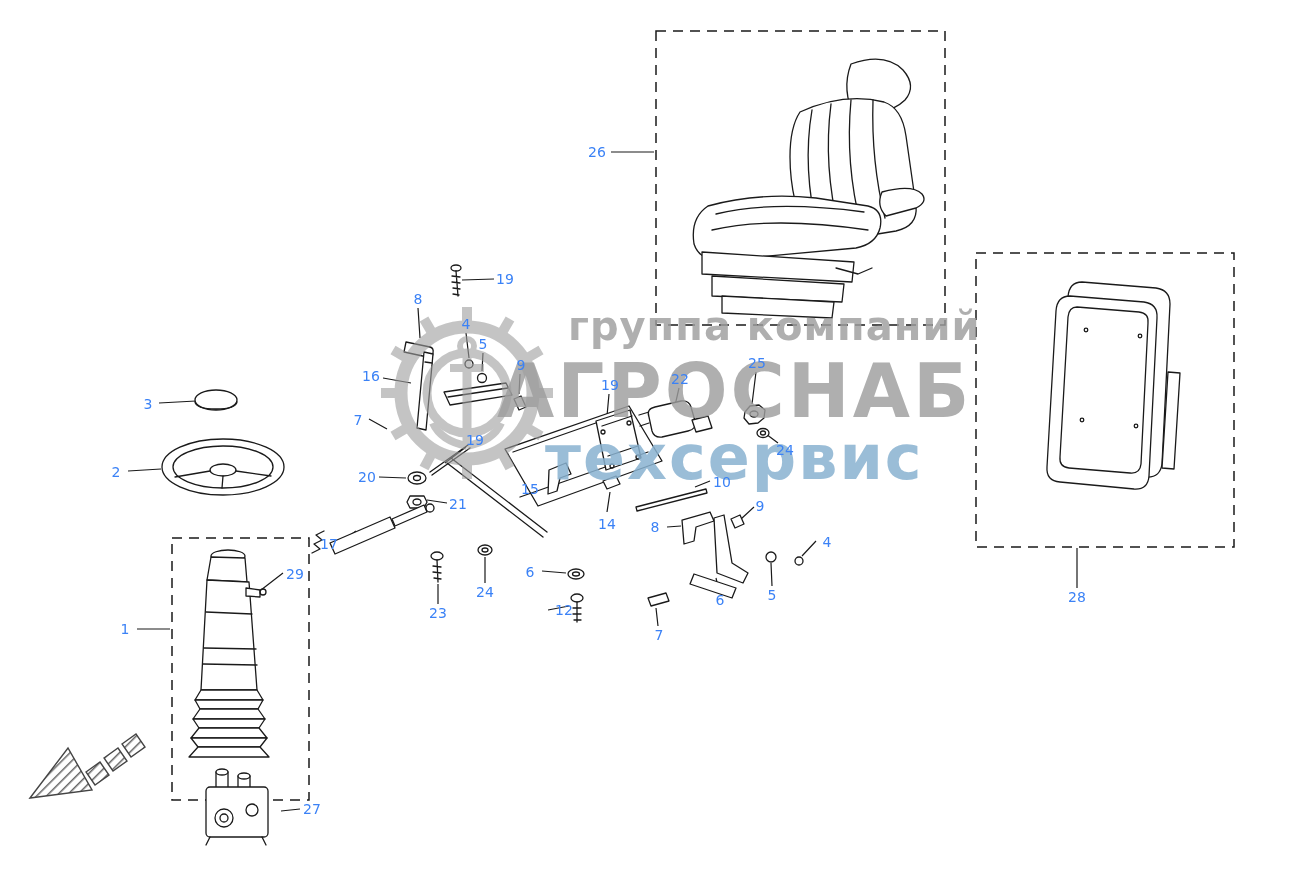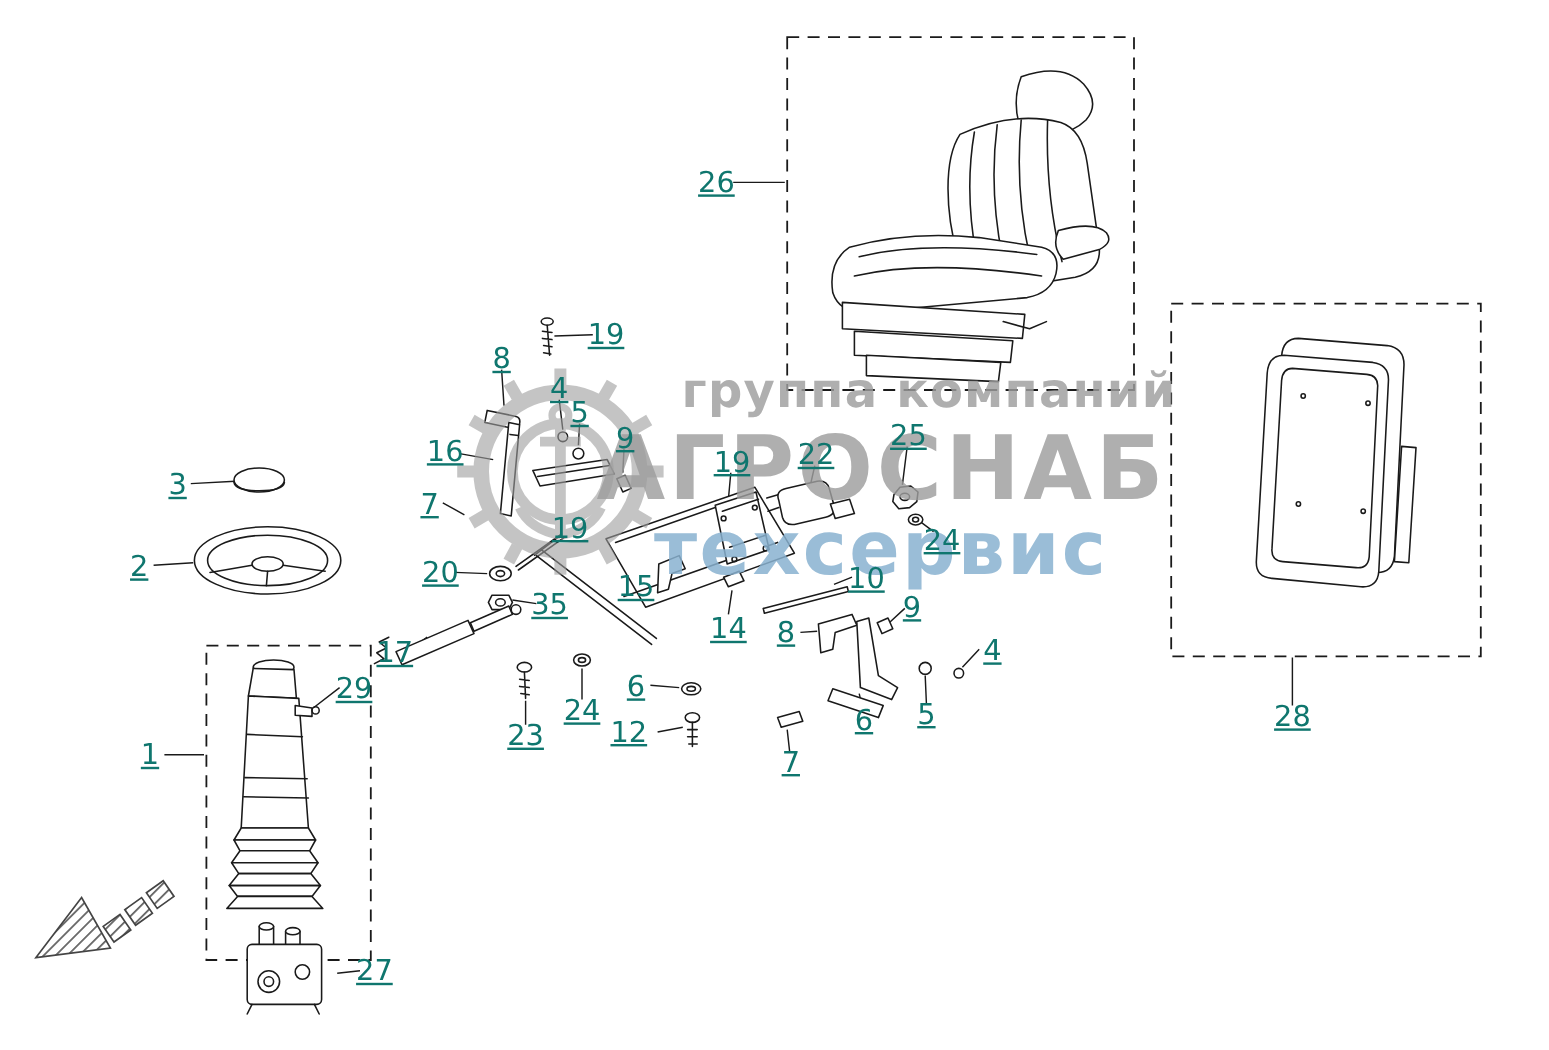--- a/index.html
+++ b/index.html
@@ -3,22 +3,22 @@
 <meta charset="utf-8">
 <style>
   html,body{margin:0;padding:0;background:#fff;}
   .stage{position:relative;width:1291px;height:875px;background:#fff;overflow:hidden;
          font-family:"DejaVu Sans","Liberation Sans",sans-serif;}
   .art{position:absolute;left:0;top:0;}
   .ln{fill:none;stroke:#1a1a1a;stroke-width:1.3;stroke-linecap:round;stroke-linejoin:round;}
   .fw{fill:#fff;stroke:#1a1a1a;stroke-width:1.3;stroke-linejoin:round;}
   .dash{fill:none;stroke:#1a1a1a;stroke-width:1.5;stroke-dasharray:10 7;}
   .ldr{fill:none;stroke:#1a1a1a;stroke-width:1.2;}
-  .plabel{position:absolute;transform:translate(-50%,-50%);font-size:24px;color:#0f766e;
-          white-space:nowrap;z-index:3;text-decoration:underline;}
+  .plabel{position:absolute;transform:translate(-50%,-50%);font-size:14px;color:#3b82f6;
+          white-space:nowrap;z-index:3;}
   .watermark{position:absolute;left:0;top:0;width:1291px;height:650px;pointer-events:none;z-index:2;}
   .wm-text{position:absolute;transform:translate(0,-50%);font-weight:bold;white-space:nowrap;}
   .wm-gray{color:rgba(158,158,158,0.82);}
   .wm-blue{color:rgba(136,178,208,0.85);}
   .wm-l1{left:568px;top:326px;font-size:40px;letter-spacing:1px;}
   .wm-l2{left:497px;top:391px;font-size:74px;letter-spacing:3px;}
   .wm-l3{left:545px;top:457px;font-size:62px;letter-spacing:2px;}
 </style>
 </head>
 <body>
@@ -207,30 +207,30 @@
   <div class="plabel" style="left:521px;top:365px">9</div>
   <div class="plabel" style="left:610px;top:385px">19</div>
   <div class="plabel" style="left:680px;top:379px">22</div>
   <div class="plabel" style="left:757px;top:363px">25</div>
   <div class="plabel" style="left:358px;top:420px">7</div>
   <div class="plabel" style="left:475px;top:440px">19</div>
   <div class="plabel" style="left:785px;top:450px">24</div>
   <div class="plabel" style="left:367px;top:477px">20</div>
   <div class="plabel" style="left:530px;top:489px">15</div>
   <div class="plabel" style="left:722px;top:482px">10</div>
-  <div class="plabel" style="left:458px;top:504px">35</div>
+  <div class="plabel" style="left:458px;top:504px">21</div>
   <div class="plabel" style="left:607px;top:524px">14</div>
   <div class="plabel" style="left:760px;top:506px">9</div>
   <div class="plabel" style="left:655px;top:527px">8</div>
   <div class="plabel" style="left:329px;top:544px">17</div>
   <div class="plabel" style="left:295px;top:574px">29</div>
   <div class="plabel" style="left:438px;top:613px">23</div>
   <div class="plabel" style="left:485px;top:592px">24</div>
   <div class="plabel" style="left:530px;top:572px">6</div>
-  <div class="plabel" style="left:524px;top:610px">12</div>
+  <div class="plabel" style="left:564px;top:610px">12</div>
   <div class="plabel" style="left:720px;top:600px">6</div>
   <div class="plabel" style="left:827px;top:542px">4</div>
   <div class="plabel" style="left:772px;top:595px">5</div>
   <div class="plabel" style="left:659px;top:635px">7</div>
   <div class="plabel" style="left:125px;top:629px">1</div>
   <div class="plabel" style="left:312px;top:809px">27</div>
   <div class="plabel" style="left:1077px;top:597px">28</div>
 
 </div>
 

